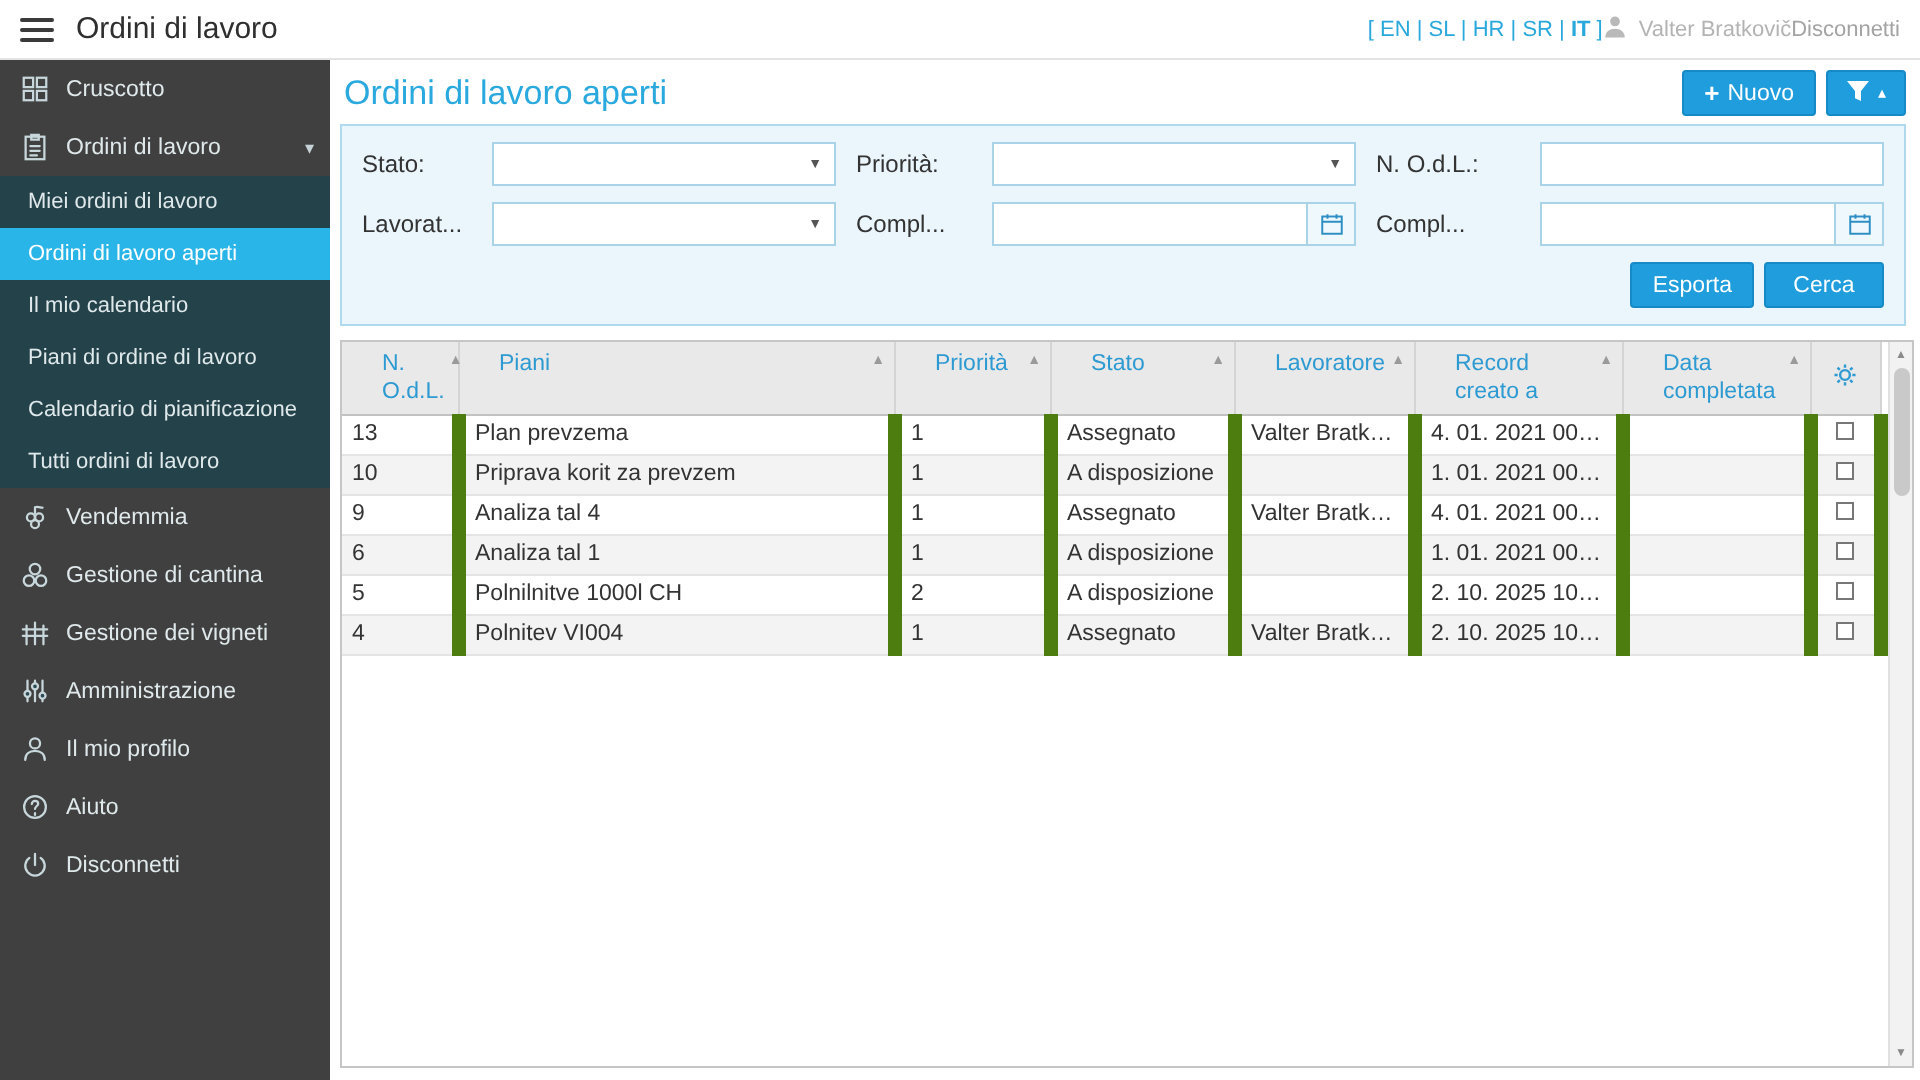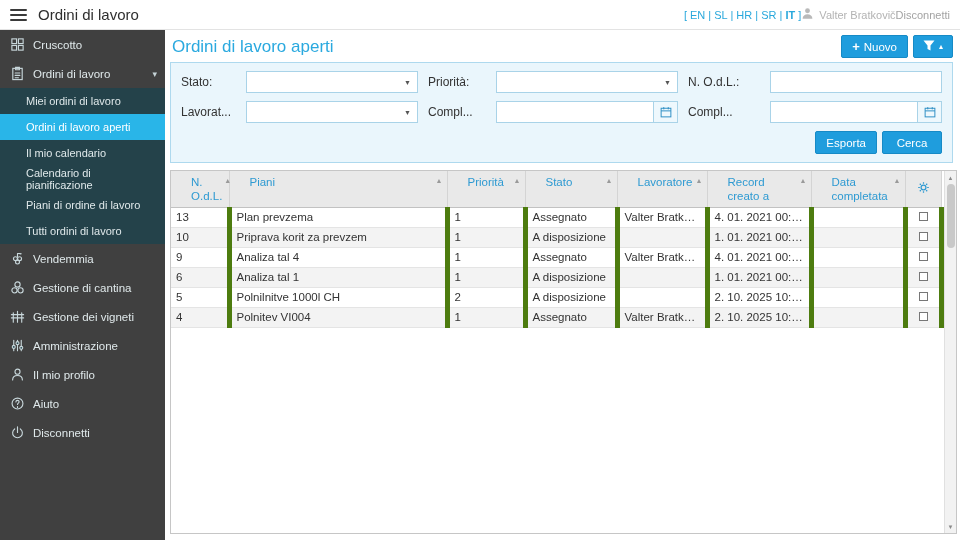--- a/index.html
+++ b/index.html
@@ -17,21 +17,21 @@
   .langs{color:#29a8dc;white-space:nowrap}
   .langs .lang{cursor:pointer}
   .langs .lang.active{font-weight:bold}
   .user{display:flex;align-items:center;gap:5px;color:#b3b3b3}
   .logout-top{color:#a3a3a3;cursor:pointer}
 
   
   .sidebar{position:absolute;left:0;top:30px;bottom:0;width:165px;background:#404040;overflow:hidden}
   .side-item{display:flex;align-items:center;height:29px;padding:0 8px 0 9px;color:#dfe8ea;font-size:11.5px;cursor:pointer;gap:8px}
   .side-item .ic{width:16px;height:16px;flex:0 0 16px;display:flex;align-items:center;justify-content:center}
-  .side-item.sub{height:26px;background:#24424a;padding-left:26px;font-size:11px}
+  .side-item.sub{height:26px;background:#24424a;padding-left:14px;font-size:11px}
   .side-item.sub.active{background:#29b5e8;color:#fff}
   .caret{margin-left:auto;font-size:9px;color:#c5d3d7}
 
   
   .main{position:absolute;left:165px;top:30px;right:0;bottom:0;display:flex;flex-direction:column;background:#fff}
   .page-head{display:flex;align-items:center;justify-content:space-between;padding:5px 7px 3px 7px}
   .page-title{color:#2aa9df;font-size:17px;font-weight:400}
   .head-btns{display:flex;gap:5px}
   .btn{background:#1f9ddd;color:#fff;border:1px solid #168ac6;border-radius:2px;font-family:inherit;font-size:11.5px;
     height:23px;display:inline-flex;align-items:center;justify-content:center;gap:4px;padding:0 10px;cursor:pointer}
@@ -62,21 +62,21 @@
   .th-label{flex:1;line-height:1.25}
   .sort{font-size:7px;color:#9a9a9a;margin:2px 1px 0 2px}
   th.gear-th{vertical-align:middle;text-align:center;padding:0}
   th:nth-child(1){width:58px}
   th:nth-child(2){width:218px}
   th:nth-child(3){width:78px}
   th:nth-child(4){width:92px}
   th:nth-child(5){width:90px}
   th:nth-child(6){width:104px}
   th:nth-child(7){width:94px}
-  tbody td{font-size:11.5px;color:#333;padding:3px 5px;border-bottom:1px solid #e4e4e4;border-right:5px solid #4d7c0f;
+  tbody td{font-size:11.5px;color:#333;padding:3px 5px;border-bottom:1px solid #e4e4e4;border-right:7px solid #4d7c0f;
     height:20px;overflow:hidden;white-space:nowrap;text-overflow:ellipsis}
   tbody tr{background:#fff;cursor:pointer}
   tbody tr:nth-child(even){background:#f3f3f3}
   .cb-td{text-align:center}
   .cb{display:inline-block;width:9px;height:9px;border:1px solid #777;background:#fff;cursor:pointer}
 
   
   .vscroll{position:absolute;top:0;right:0;bottom:0;width:12px;background:#f2f2f2;border-left:1px solid #e0e0e0;
     display:flex;flex-direction:column;align-items:center}
   .sb-btn{height:13px;width:100%;font-size:6px;color:#8a8a8a;display:flex;align-items:center;justify-content:center;cursor:pointer}
@@ -140,24 +140,24 @@
     <div class="side-item sub">
       <span>Miei ordini di lavoro</span>
     </div>
     <div class="side-item sub active">
       <span>Ordini di lavoro aperti</span>
     </div>
     <div class="side-item sub">
       <span>Il mio calendario</span>
     </div>
     <div class="side-item sub">
+      <span>Piani di ordine di lavoro</span>
+    </div>
+    <div class="side-item sub">
       <span>Calendario di pianificazione</span>
-    </div>
-    <div class="side-item sub">
-      <span>Piani di ordine di lavoro</span>
     </div>
     <div class="side-item sub">
       <span>Tutti ordini di lavoro</span>
     </div>
     <div class="side-item">
       <span class="ic">
         <svg width="15" height="15" viewBox="0 0 16 16">
           <g fill="none" stroke="#c8d7db" stroke-width="1.2" stroke-linecap="round">
             <circle cx="5.8" cy="8.2" r="2.1"></circle>
             <circle cx="10.2" cy="8.2" r="2.1"></circle>

